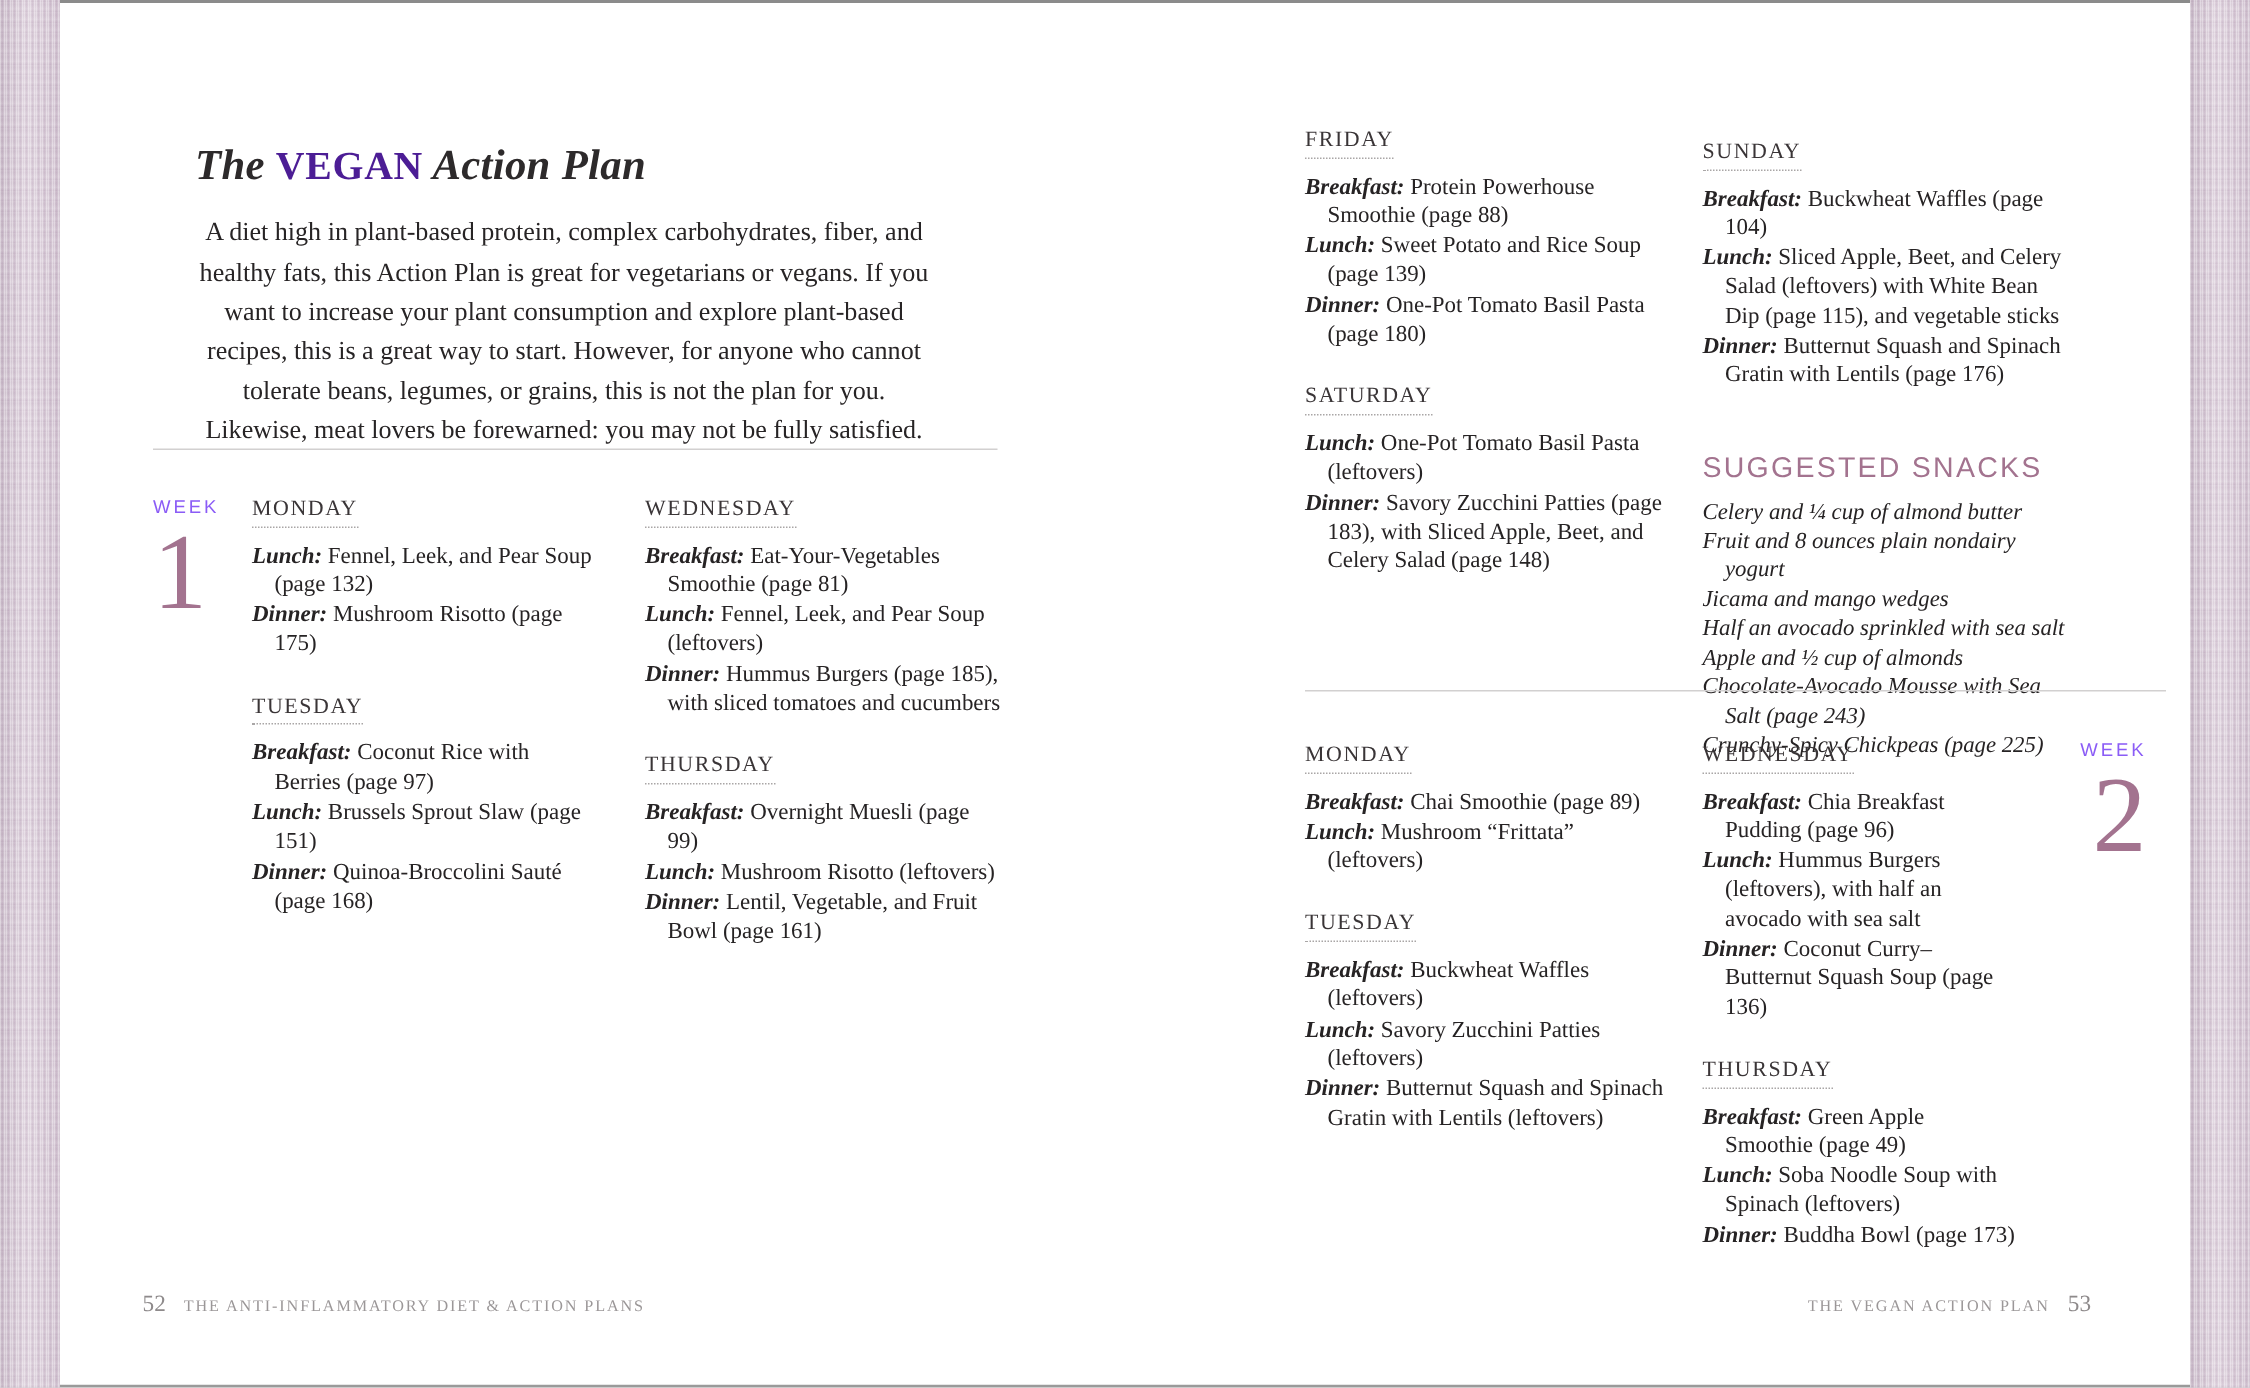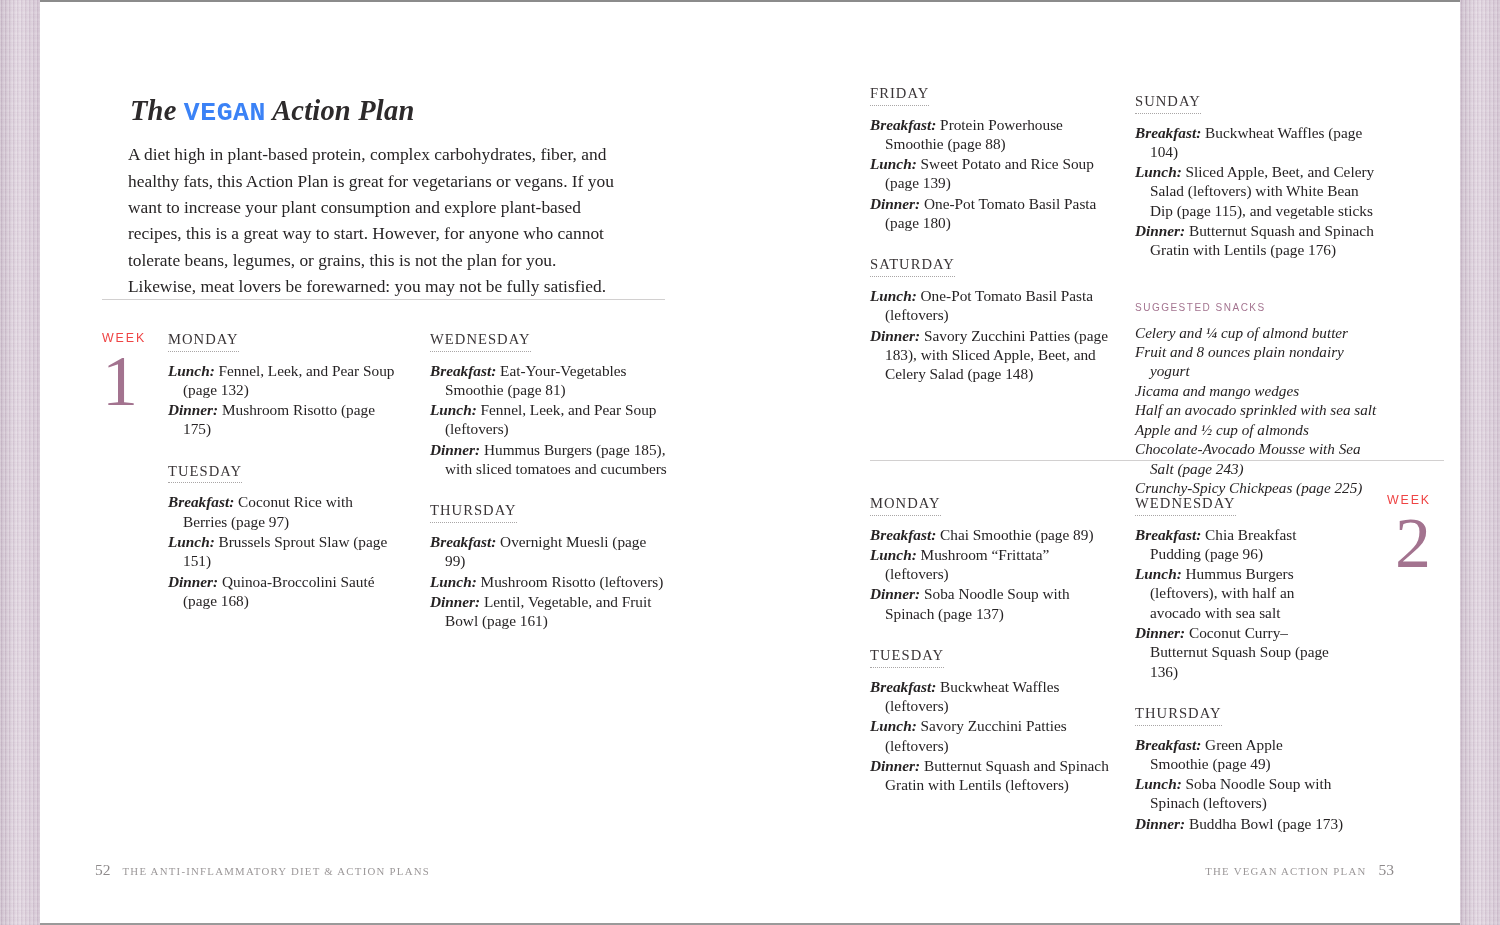--- a/index.html
+++ b/index.html
@@ -70,53 +70,53 @@
     left: 90px;
     top: 74px;
     font-family: "Liberation Serif", "DejaVu Serif", serif;
     font-style: italic;
     font-size: 28.5px;
     letter-spacing: 0.2px;
     color: #2d2a2b;
     white-space: nowrap;
   }
   .chapter-title .accent {
-    font-family: Liberation Mono, monospace;
+    font-family: Liberation Serif, serif;
     font-style: normal;
     font-weight: bold;
-    color: #3b82f6;
+    color: #4c1d95;
     font-size: 26.5px;
     letter-spacing: 0.5px;
   }
 
   .intro {
     position: absolute;
     left: 88px;
     top: 122px;
     width: 496px;
     font-size: 17.4px;
     line-height: 26.3px;
     color: #272425;
-    text-align: left;
+    text-align: center;
   }
 
   .hr {
     position: absolute;
     height: 1px;
     background: #d2d0d0;
   }
   .hr-left  { left: 62px;  top: 297px; width: 563px; }
 
   
   .week-marker { position: absolute; }
   .week-marker .week-word {
     font-family: "Liberation Sans", "DejaVu Sans", sans-serif;
     font-size: 12.4px;
     letter-spacing: 1.9px;
-    color: #ef4444;
+    color: #8b5cf6;
     text-transform: uppercase;
     line-height: 1;
   }
   .week-marker .week-num {
     font-family: "Liberation Serif", "DejaVu Serif", serif;
     font-size: 72px;
     line-height: 0.92;
     color: #a3738f;
     margin-top: 4px;
     font-weight: normal;
@@ -154,21 +154,21 @@
   }
   .meal .lbl {
     font-style: italic;
     font-weight: bold;
     text-align: right;
   }
 
   
   .snacks-head {
     font-family: "Liberation Sans", "DejaVu Sans", sans-serif;
-    font-size: 10px;
+    font-size: 19px;
     letter-spacing: 1.5px;
     color: #a3738f;
     text-transform: uppercase;
     line-height: 1;
     margin-bottom: 10px;
   }
   .snack {
     font-size: 15.2px;
     line-height: 19.4px;
     font-style: italic;
@@ -312,21 +312,20 @@
       <div class="week-word">WEEK</div>
       <div class="week-num">2</div>
     </div>
 
     <div class="col" style="left:120px; top:492px; width:240px;">
 
       <div class="day-block">
         <div class="day-head">MONDAY</div>
         <div class="meal"><span class="lbl">Breakfast:</span><span> Chai Smoothie (page 89)</span></div>
         <div class="meal"><span class="lbl">Lunch:</span><span> Mushroom “Frittata” (leftovers)</span></div>
-        <div class="meal"><span class="lbl">Dinner:</span><span> Soba Noodle Soup with Spinach (page 137)</span></div>
       </div>
 
       <div class="day-block" style="margin-top:23px;">
         <div class="day-head">TUESDAY</div>
         <div class="meal"><span class="lbl">Breakfast:</span><span> Buckwheat Waffles (leftovers)</span></div>
         <div class="meal"><span class="lbl">Lunch:</span><span> Savory Zucchini Patties (leftovers)</span></div>
         <div class="meal"><span class="lbl">Dinner:</span><span> Butternut Squash and Spinach Gratin with Lentils (leftovers)</span></div>
       </div>
 
     </div>

